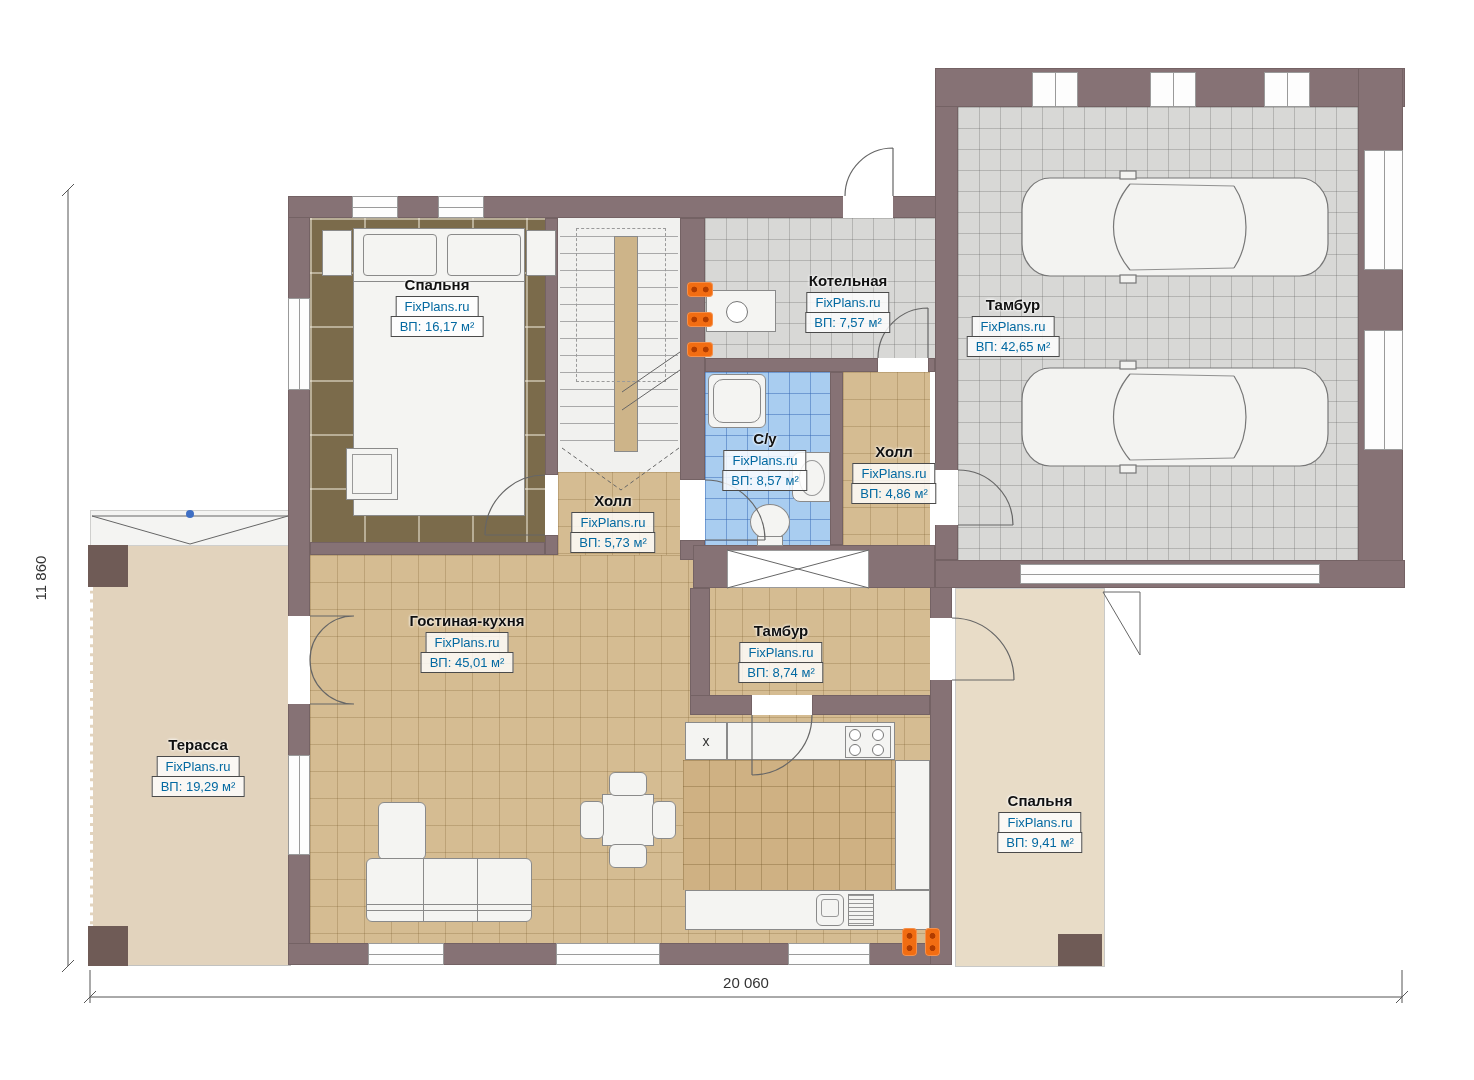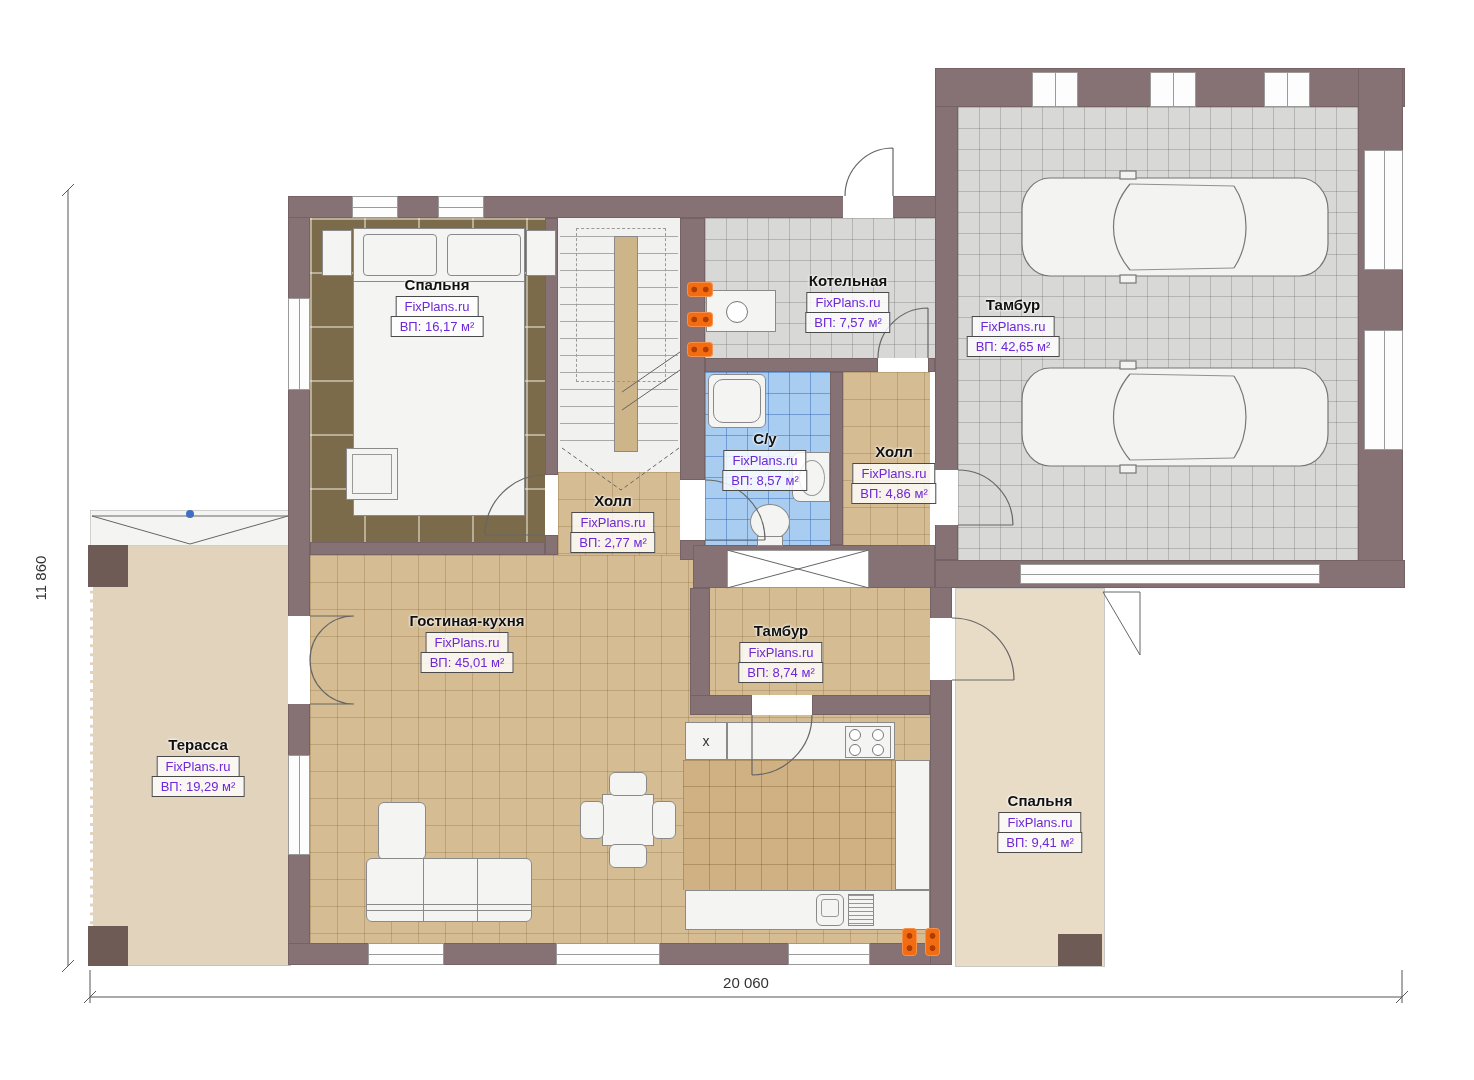--- a/index.html
+++ b/index.html
@@ -52,21 +52,21 @@
        box-shadow:inset 0 0 0 1px rgba(255,255,255,.25);}
   .rad-h{background-image:radial-gradient(circle at 28% 50%,#b03c00 2.6px,transparent 3.2px),
                           radial-gradient(circle at 72% 50%,#b03c00 2.6px,transparent 3.2px);}
   .rad-v{background-image:radial-gradient(circle at 50% 28%,#b03c00 2.6px,transparent 3.2px),
                           radial-gradient(circle at 50% 72%,#b03c00 2.6px,transparent 3.2px);}
   
   .rlabel{position:absolute;transform:translateX(-50%);display:flex;flex-direction:column;
           align-items:center;z-index:30;}
   .rname{font-weight:bold;font-size:15px;color:#101010;margin-bottom:3px;white-space:nowrap;
          text-shadow:0 0 3px #fff,0 0 3px #fff;}
-  .rbox{border:1px solid #4a4a4a;background:rgba(255,255,255,.82);font-size:13px;color:#6d28d9;
+  .rbox{border:1px solid #4a4a4a;background:rgba(255,255,255,.82);font-size:13px;color:#0369a1;
         padding:1px 8px;line-height:17px;white-space:nowrap;text-align:center;}
   .rbox + .rbox{margin-top:-1px;}
   
   .dimlabel{position:absolute;font-size:15px;color:#333;z-index:30;}
   svg.lines{position:absolute;left:0;top:0;z-index:10;pointer-events:none;}
 </style>
 </head>
 <body>
 
 <div id="plan">
@@ -262,21 +262,21 @@
     <span class="rbox">ВП: 8,57 м²</span>
   </div>
   <div class="rlabel" style="left:894px;top:443px;">
     <span class="rname">Холл</span>
     <span class="rbox">FixPlans.ru</span>
     <span class="rbox">ВП: 4,86 м²</span>
   </div>
   <div class="rlabel" style="left:613px;top:492px;">
     <span class="rname">Холл</span>
     <span class="rbox">FixPlans.ru</span>
-    <span class="rbox">ВП: 2,77 м²</span>
+    <span class="rbox">ВП: 5,73 м²</span>
   </div>
   <div class="rlabel" style="left:467px;top:612px;">
     <span class="rname">Гостиная-кухня</span>
     <span class="rbox">FixPlans.ru</span>
     <span class="rbox">ВП: 45,01 м²</span>
   </div>
   <div class="rlabel" style="left:781px;top:622px;">
     <span class="rname">Тамбур</span>
     <span class="rbox">FixPlans.ru</span>
     <span class="rbox">ВП: 8,74 м²</span>

